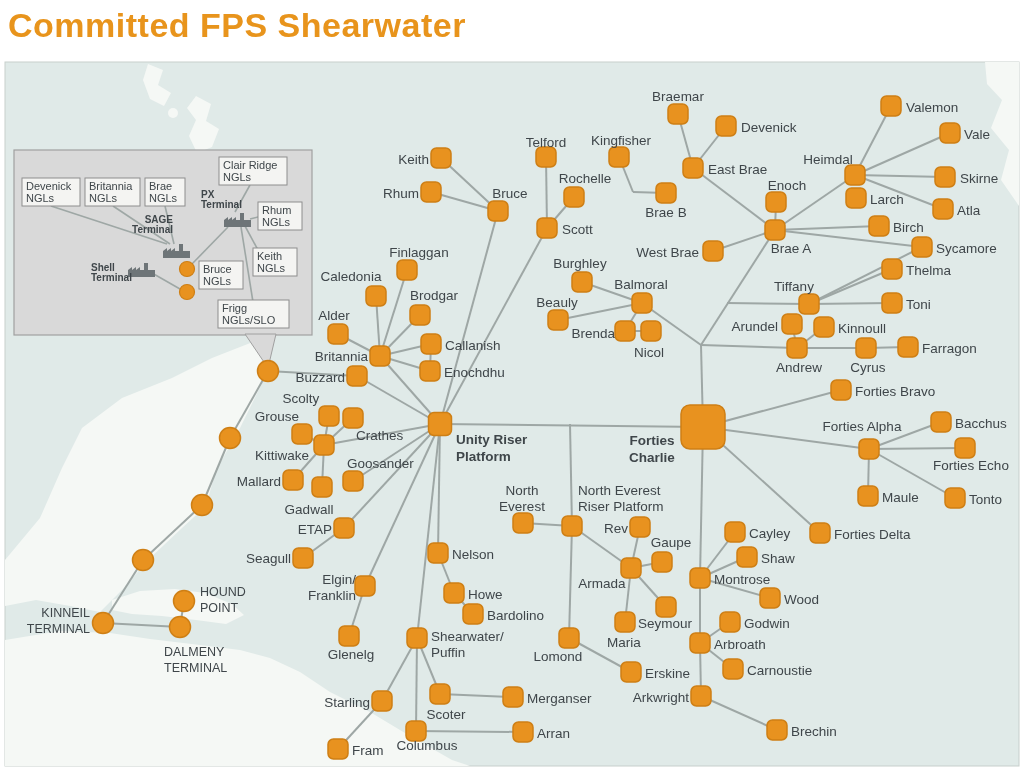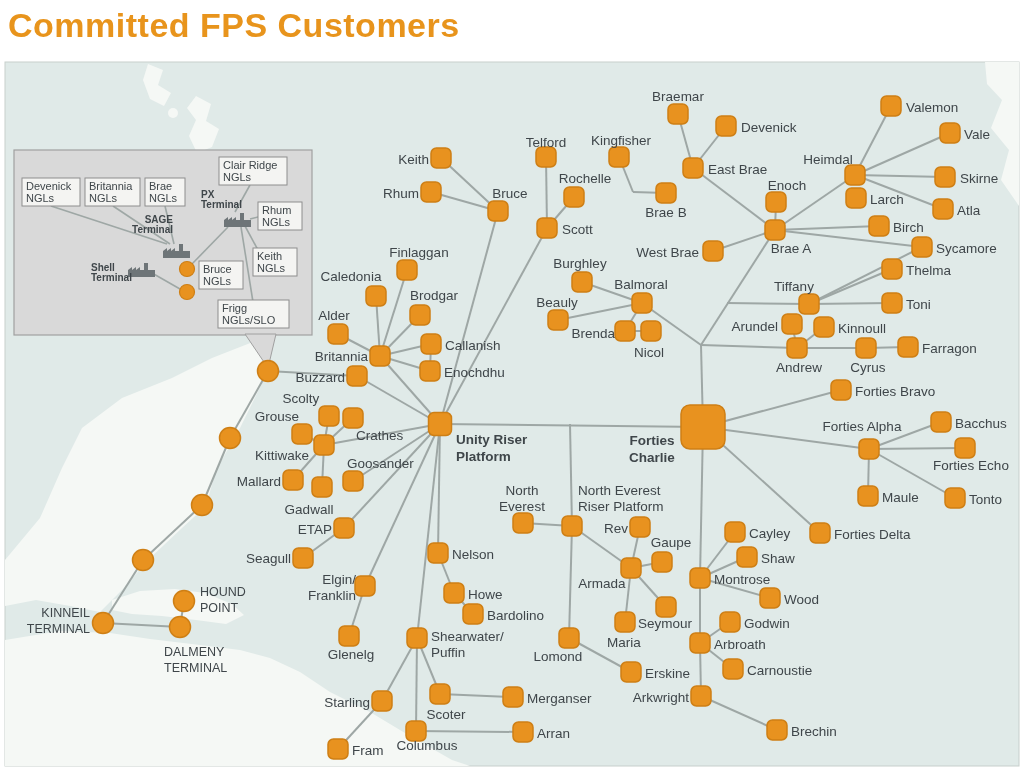--- a/index.html
+++ b/index.html
@@ -7,21 +7,21 @@
          font-family:"Liberation Sans", sans-serif;}
   .page-title{position:absolute;left:8px;top:6px;font-size:34px;font-weight:bold;
               letter-spacing:0.5px;color:#E8941C;}
   svg{position:absolute;left:0;top:0;}
   text{font-family:"Liberation Sans", sans-serif;}
 </style>
 </head>
 <body>
 
 <div class="stage">
-  <div class="page-title" style="color: rgb(232, 148, 28);">Committed FPS Customers</div>
+  <div class="page-title" style="color: rgb(232, 148, 28);">Committed FPS Shearwater</div>
 
   <svg id="map-svg" width="1024" height="772" viewBox="0 0 1024 772">
 
     <rect id="sea" x="5" y="62" width="1014" height="704" fill="#E0EAE8" stroke="#C7CFCC"></rect>
 
     <g id="land">
       <path d="M148,64 L163,70 L158,85 L171,93 L164,106 L150,99 L143,80 Z" fill="#F5F8F5"></path>
       <path d="M196,96 L211,104 L206,121 L219,129 L212,147 L197,153 L189,136 L196,120 L187,108 Z" fill="#F5F8F5"></path>
       <circle cx="173" cy="113" r="5" fill="#F5F8F5"></circle>
       <circle cx="205" cy="161" r="6" fill="#F5F8F5"></circle>

